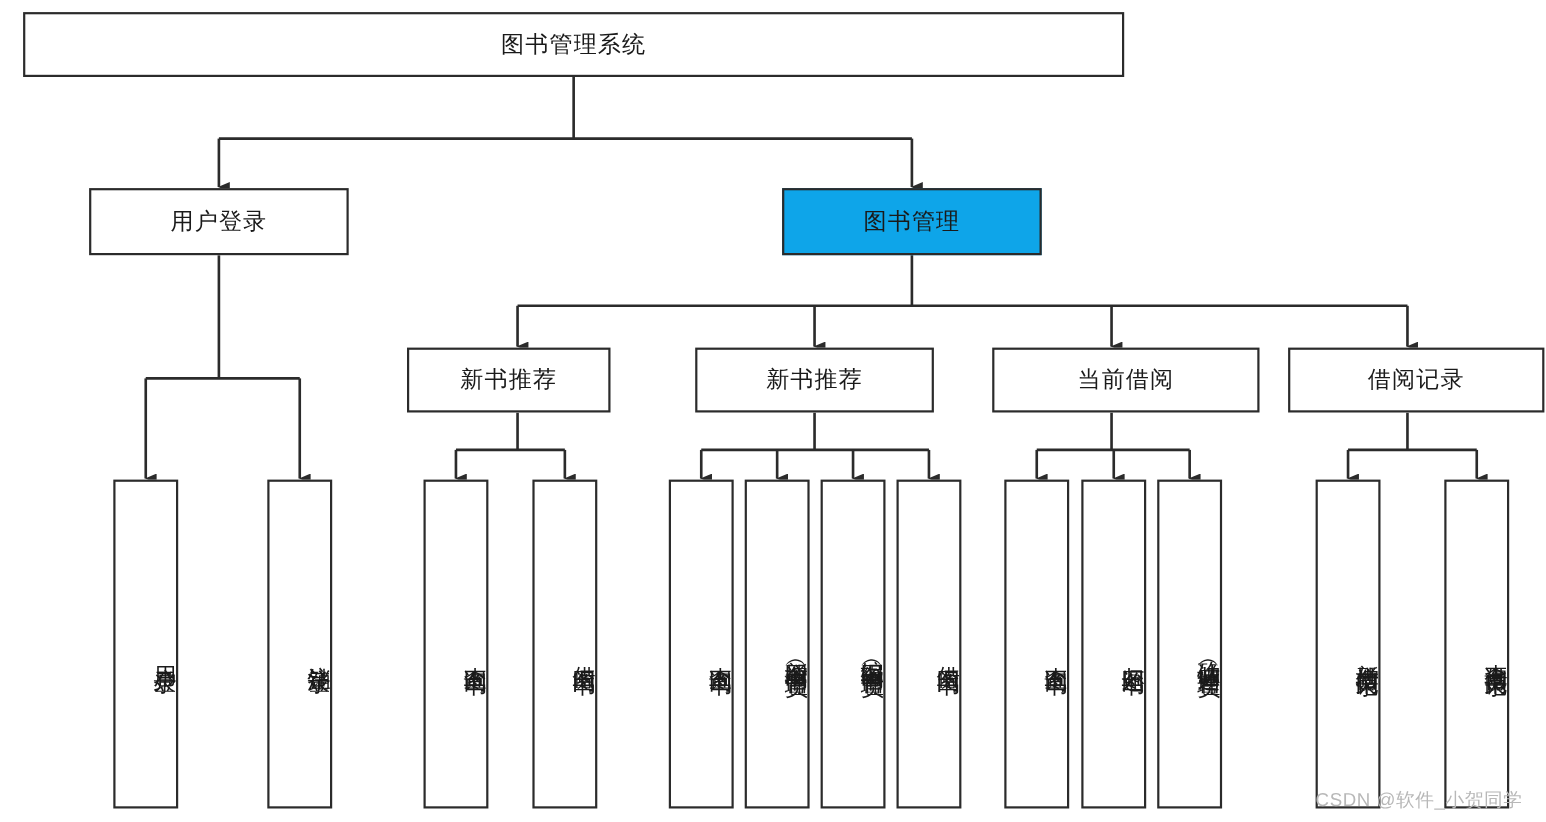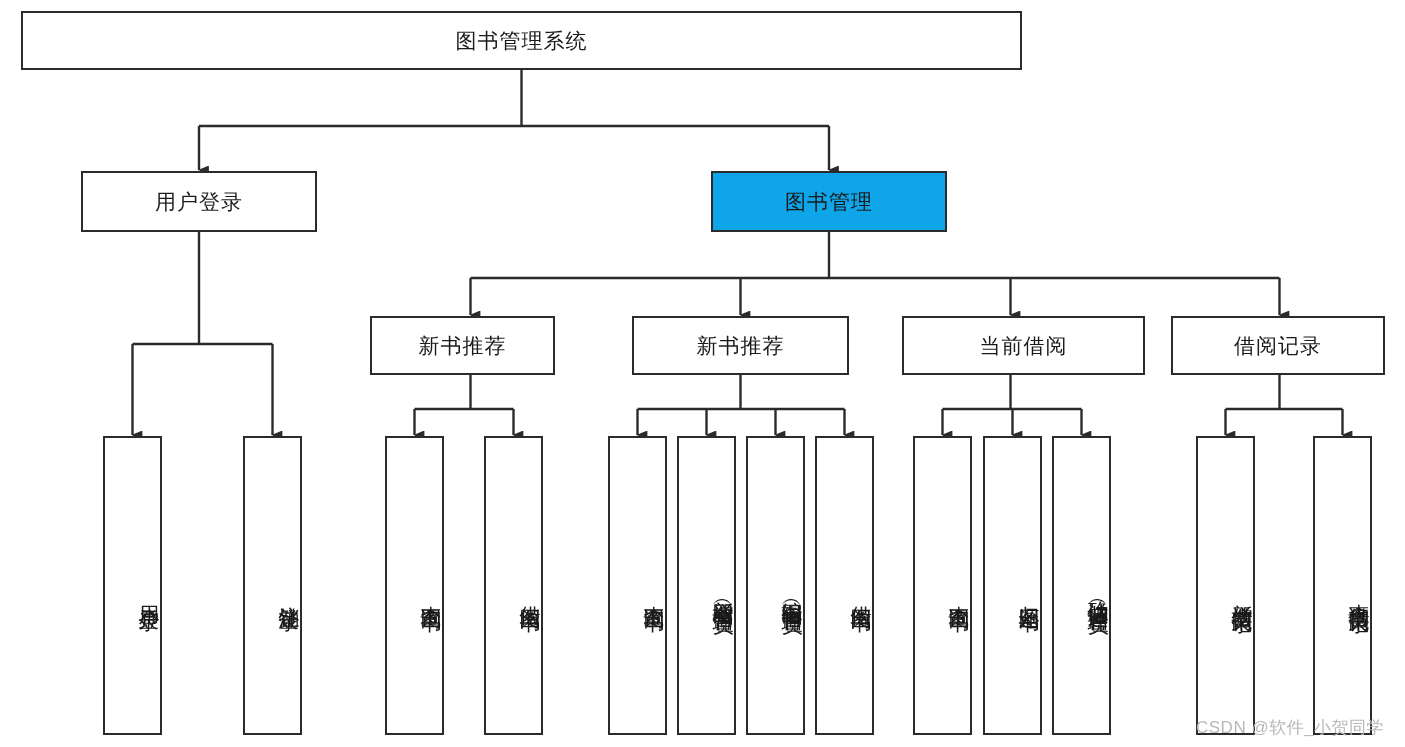--- a/index.html
+++ b/index.html
@@ -126,21 +126,21 @@
       </div>
       <div class="node horiz" style="left: 370px; top: 316px; width: 185px; height: 59px; border-color: rgb(43, 43, 43); background: rgb(255, 255, 255); color: rgb(26, 26, 26);">
         <span class="label">新书推荐</span>
       </div>
       <div class="node horiz" style="left: 632px; top: 316px; width: 217px; height: 59px; border-color: rgb(43, 43, 43); background: rgb(255, 255, 255); color: rgb(26, 26, 26);">
         <span class="label">新书推荐</span>
       </div>
       <div class="node horiz" style="left: 902px; top: 316px; width: 243px; height: 59px; border-color: rgb(43, 43, 43); background: rgb(255, 255, 255); color: rgb(26, 26, 26);">
         <span class="label">当前借阅</span>
       </div>
-      <div class="node horiz" style="left: 1171px; top: 316px; width: 214px; height: 59px; border-color: rgb(43, 43, 43); background: rgb(255, 255, 255); color: rgb(26, 26, 26);">
+      <div class="node horiz" style="left: 1171px; top: 316px; width: 233px; height: 59px; border-color: rgb(43, 43, 43); background: rgb(255, 255, 255); color: rgb(26, 26, 26);">
         <span class="label">借阅记录</span>
       </div>
       <div class="node vert" style="left: 103px; top: 436px; width: 59px; height: 299px; border-color: rgb(43, 43, 43); background: rgb(255, 255, 255); color: rgb(26, 26, 26);">
         <span class="label">用户登录</span>
       </div>
       <div class="node vert" style="left: 243px; top: 436px; width: 59px; height: 299px; border-color: rgb(43, 43, 43); background: rgb(255, 255, 255); color: rgb(26, 26, 26);">
         <span class="label">注销登录</span>
       </div>
       <div class="node vert" style="left: 385px; top: 436px; width: 59px; height: 299px; border-color: rgb(43, 43, 43); background: rgb(255, 255, 255); color: rgb(26, 26, 26);">
         <span class="label">查询图书</span>

